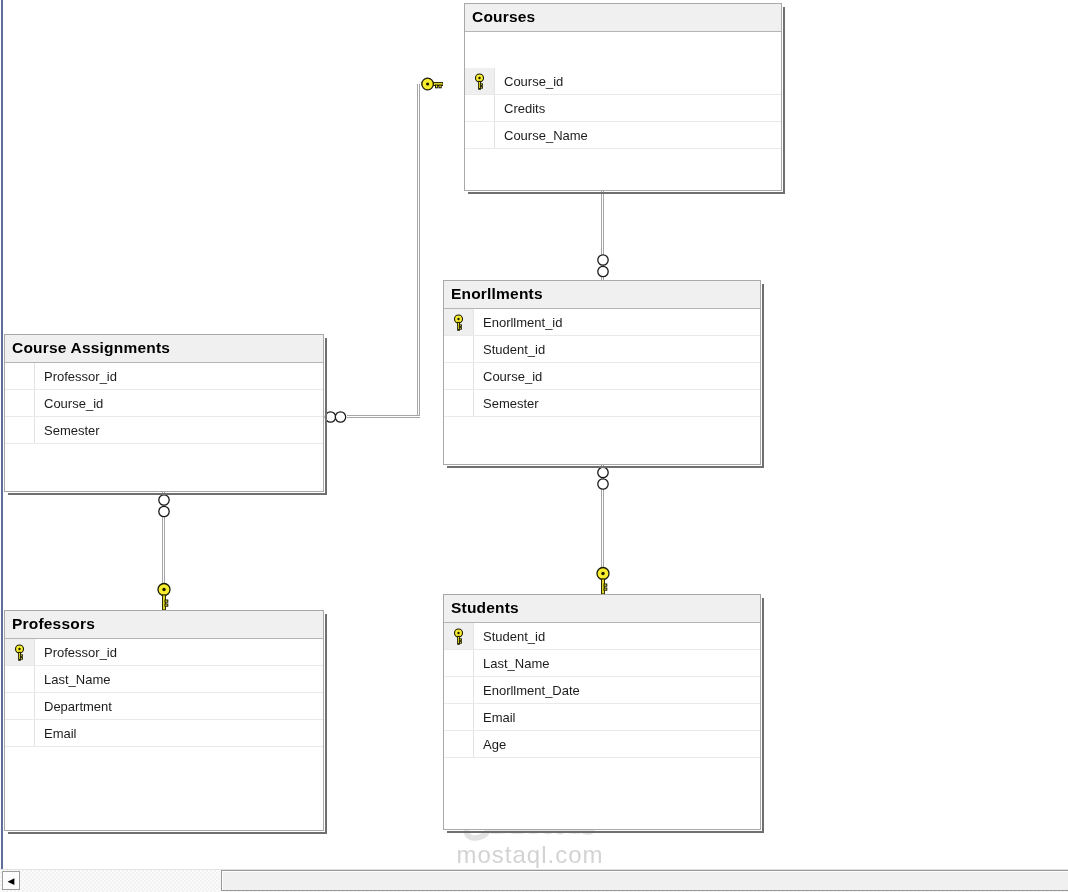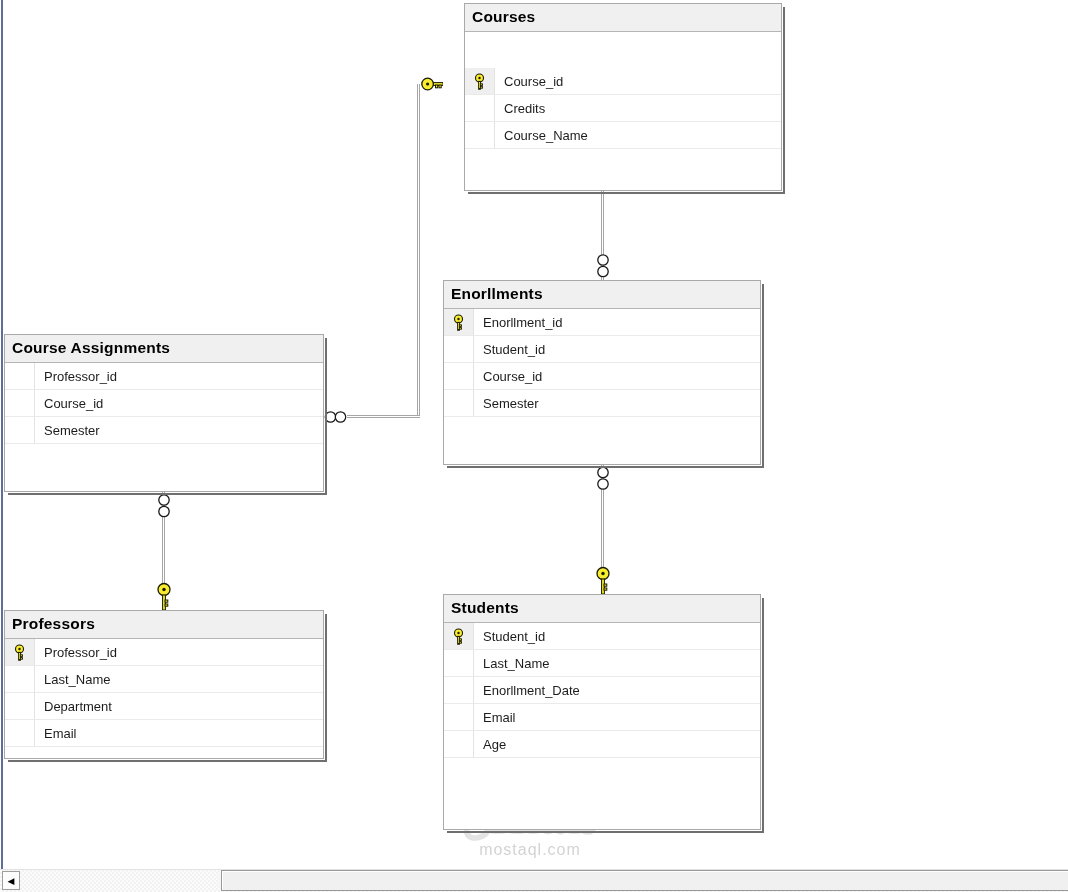--- a/index.html
+++ b/index.html
@@ -7,21 +7,21 @@
     width:1068px;height:892px;overflow:hidden;background:#ffffff;
     font-family:"Liberation Sans",sans-serif;position:relative;
   }
   #canvas{position:absolute;inset:0;}
   
   .pane-border{position:absolute;left:1px;top:0;width:2px;height:869px;background:#5f6d9b;z-index:4;}
 
   
   .watermark{position:absolute;left:440px;top:793px;width:180px;text-align:center;z-index:0;user-select:none;}
   .watermark .ar{font-size:46px;font-weight:bold;color:#e3e3e3;line-height:1.05;}
-  .watermark .dom{font-size:16px;color:#d3d3d3;letter-spacing:1px;margin-top:0px;}
+  .watermark .dom{font-size:24px;color:#d3d3d3;letter-spacing:1px;margin-top:0px;}
 
   
   .dtable{position:absolute;background:#fff;border:1px solid #a9a9a9;display:flex;flex-direction:column;z-index:2;box-sizing:border-box;}
   .dtable::before{content:"";position:absolute;right:-4px;top:3px;bottom:-4px;width:2px;background:#6f6f6f;}
   .dtable::after{content:"";position:absolute;left:3px;bottom:-4px;right:-4px;height:2px;background:#6f6f6f;}
   .dtable-header{height:28px;flex:0 0 28px;background:#f0f0f0;border-bottom:1px solid #b5b5b5;
     font-weight:bold;font-size:15.5px;color:#000;padding:4px 0 0 7px;box-sizing:border-box;letter-spacing:0.2px;}
   .drow{height:27px;flex:0 0 27px;display:flex;align-items:stretch;border-bottom:1px solid #eaeaea;box-sizing:border-box;background:#fff;}
   .icon-cell{width:30px;flex:0 0 30px;border-right:1px solid #e3e3e3;display:flex;align-items:center;justify-content:center;box-sizing:border-box;}
   .drow.keyrow .icon-cell{background:#efefef;}
@@ -237,21 +237,21 @@
   </div>
 
   <div class="drow">
     <div class="icon-cell"></div>
     <div class="col-name">Semester</div>
   </div>
 </div>
     <div class="dtable-fill"></div>
   </div>
 
-  <div class="dtable" style="left: 4px; top: 610px; width: 320px; height: 149px;">
+  <div class="dtable" style="left: 4px; top: 610px; width: 320px; height: 221px;">
     <div class="dtable-header">Professors</div>
     <div class="rows-host">
   <div class="drow keyrow">
     <div class="icon-cell">
               <svg width="11" height="17" viewBox="0 0 11 17">
                 <use href="#def-key-small"></use>
               </svg>
             </div>
     <div class="col-name">Professor_id</div>
   </div>

